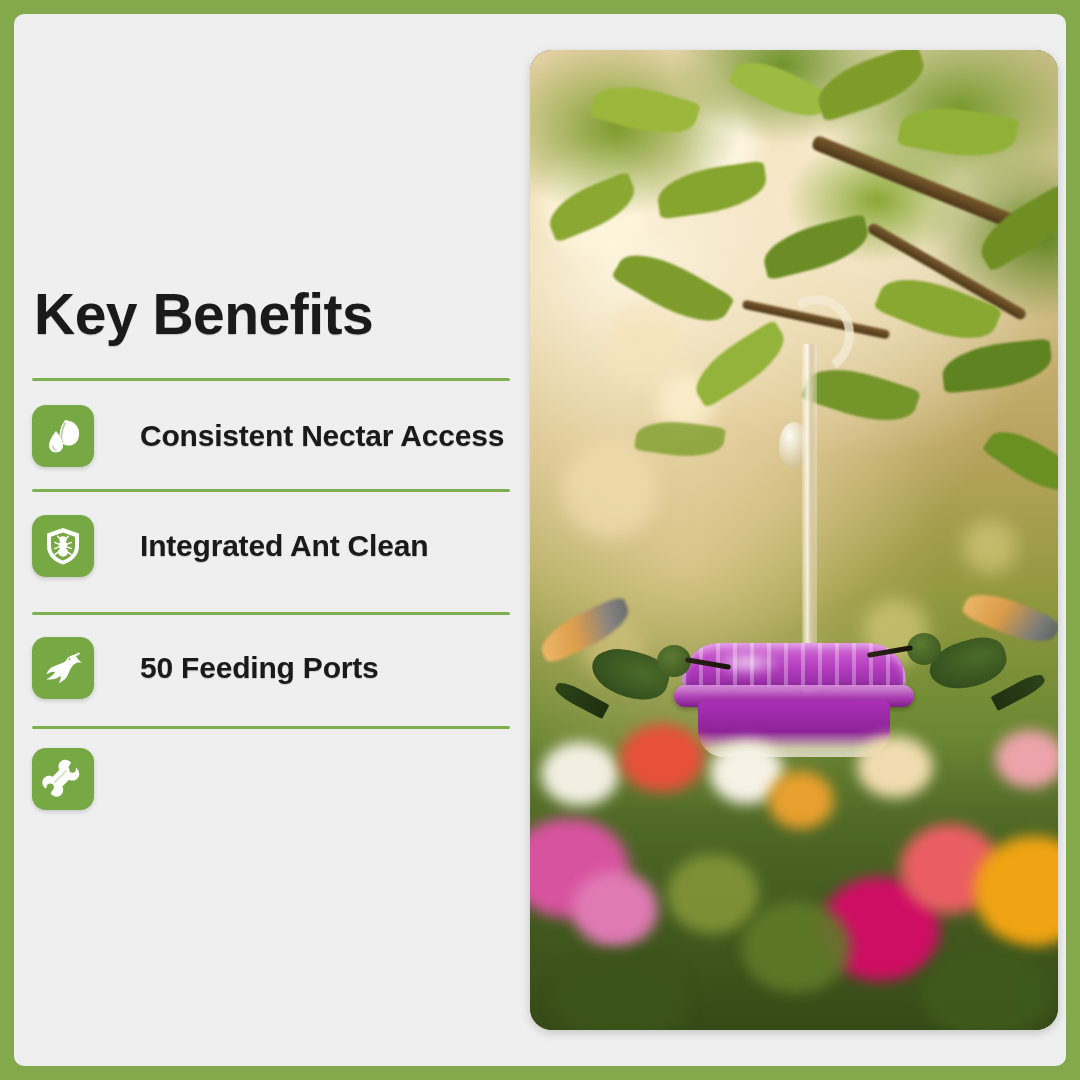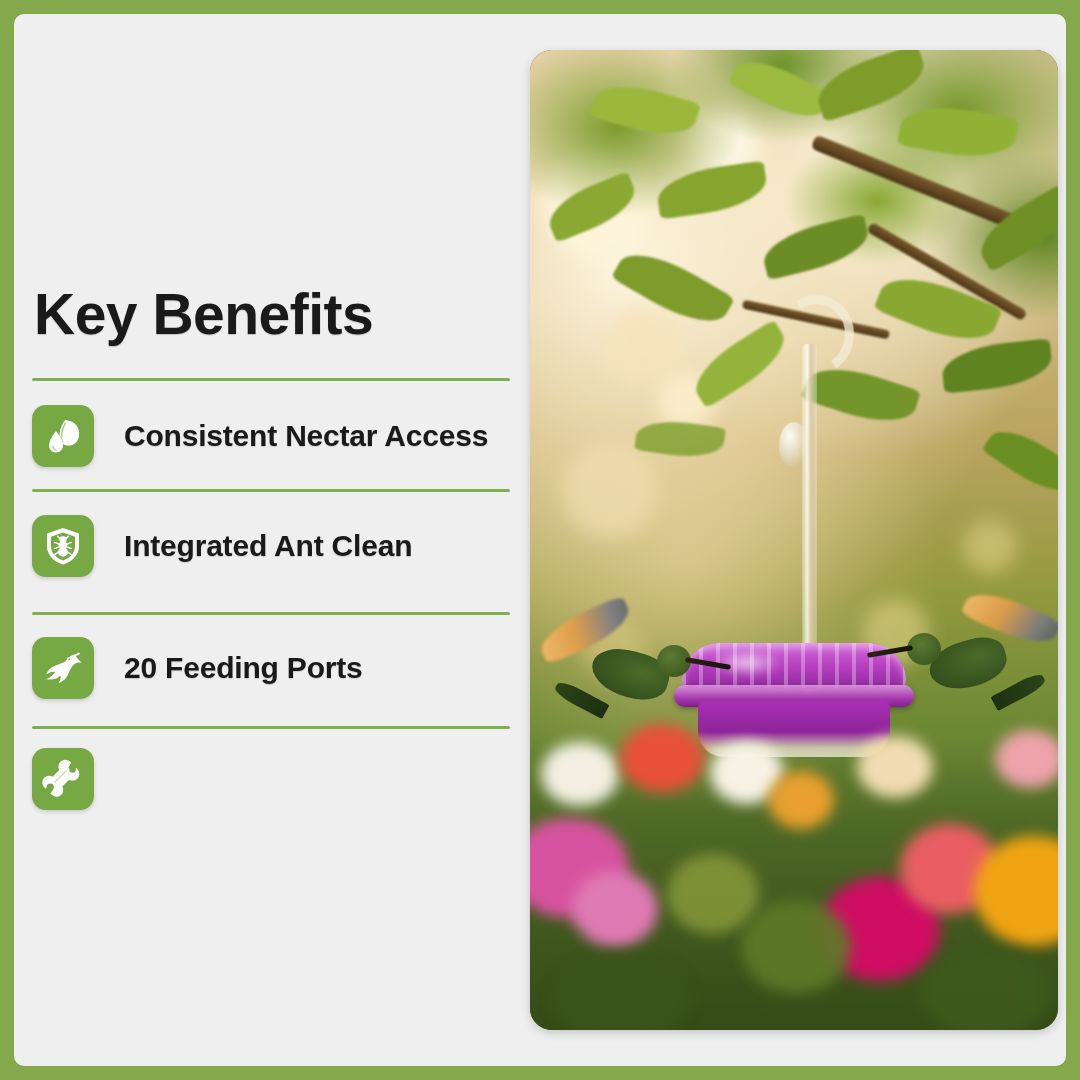--- a/index.html
+++ b/index.html
@@ -67,20 +67,21 @@
   .rule.r3 { top: 712px; }
 
   
   .benefit-row {
     position: absolute;
     left: 0px;
     width: 478px;
     height: 64px;
     display: flex;
     align-items: center;
+    gap: 16px;
   }
   .benefit-row.b0 { top: 390px; }
   .benefit-row.b1 { top: 500px; }
   .benefit-row.b2 { top: 622px; }
   .benefit-row.b3 { top: 733px; }
 
   .benefit-icon {
     width: 62px;
     height: 62px;
     flex: 0 0 62px;
@@ -356,21 +357,21 @@
       <div class="benefit-row b2">
         <div class="benefit-icon">
           <span>
             <svg width="44" height="44" viewBox="0 0 44 44">
               <path d="M34.5 9.5 C31 8.8 27.5 10.6 25.8 13.4 C24.8 15 23.5 16 21.6 16.8 L13 20.3 C9.2 21.8 6.6 24.6 5.4 28.3 C8.6 26.4 11.4 25.6 14.4 25.8 C12.4 28.9 9.4 31.4 5.2 33.2 C11.6 34.3 16.2 32.9 19.6 29.8 C20 32.4 19.2 34.9 17.4 37.4 C22.6 35.4 26 31.8 27.8 26.8 C29.2 23 30.8 20.2 33 18.4 C36 16 38.6 16.4 40.8 16.8 C38.2 14.4 36 12.6 34.5 9.5 Z" fill="#ffffff"></path>
               <path d="M26.8 13 L37.8 7.6" stroke="#ffffff" stroke-width="2.1" stroke-linecap="round"></path>
               <circle cx="28.4" cy="13.1" r="0.95" fill="#76a844"></circle>
             </svg>
           </span>
         </div>
-        <div class="benefit-label">20 Feeding Ports</div>
+        <div class="benefit-label">50 Feeding Ports</div>
       </div>
 
       <div class="rule r3"></div>
 
       <div class="benefit-row b3">
         <div class="benefit-icon">
           <span>
             <svg width="44" height="44" viewBox="0 0 44 44">
               <g fill="#ffffff">
                 <path d="M30.2 5.6 L27.4 10.6 L30.4 13.6 L35.4 10.8 L37.4 13.6 C39.6 17.6 37.4 22.4 33 23.4 C31.2 23.8 29.5 23.5 28.1 22.7 L21.3 29.5 C22.1 30.9 22.4 32.6 22 34.4 C21 38.8 16.2 41 12.2 38.8 L9.4 36.8 L12.2 31.8 L9.2 28.8 L4.2 31.6 L2.2 28.8 C0 24.8 2.2 20 6.6 19 C8.4 18.6 10.1 18.9 11.5 19.7 L18.3 12.9 C17.5 11.5 17.2 9.8 17.6 8 C18.6 3.6 23.4 1.4 27.4 3.6 Z"></path>

